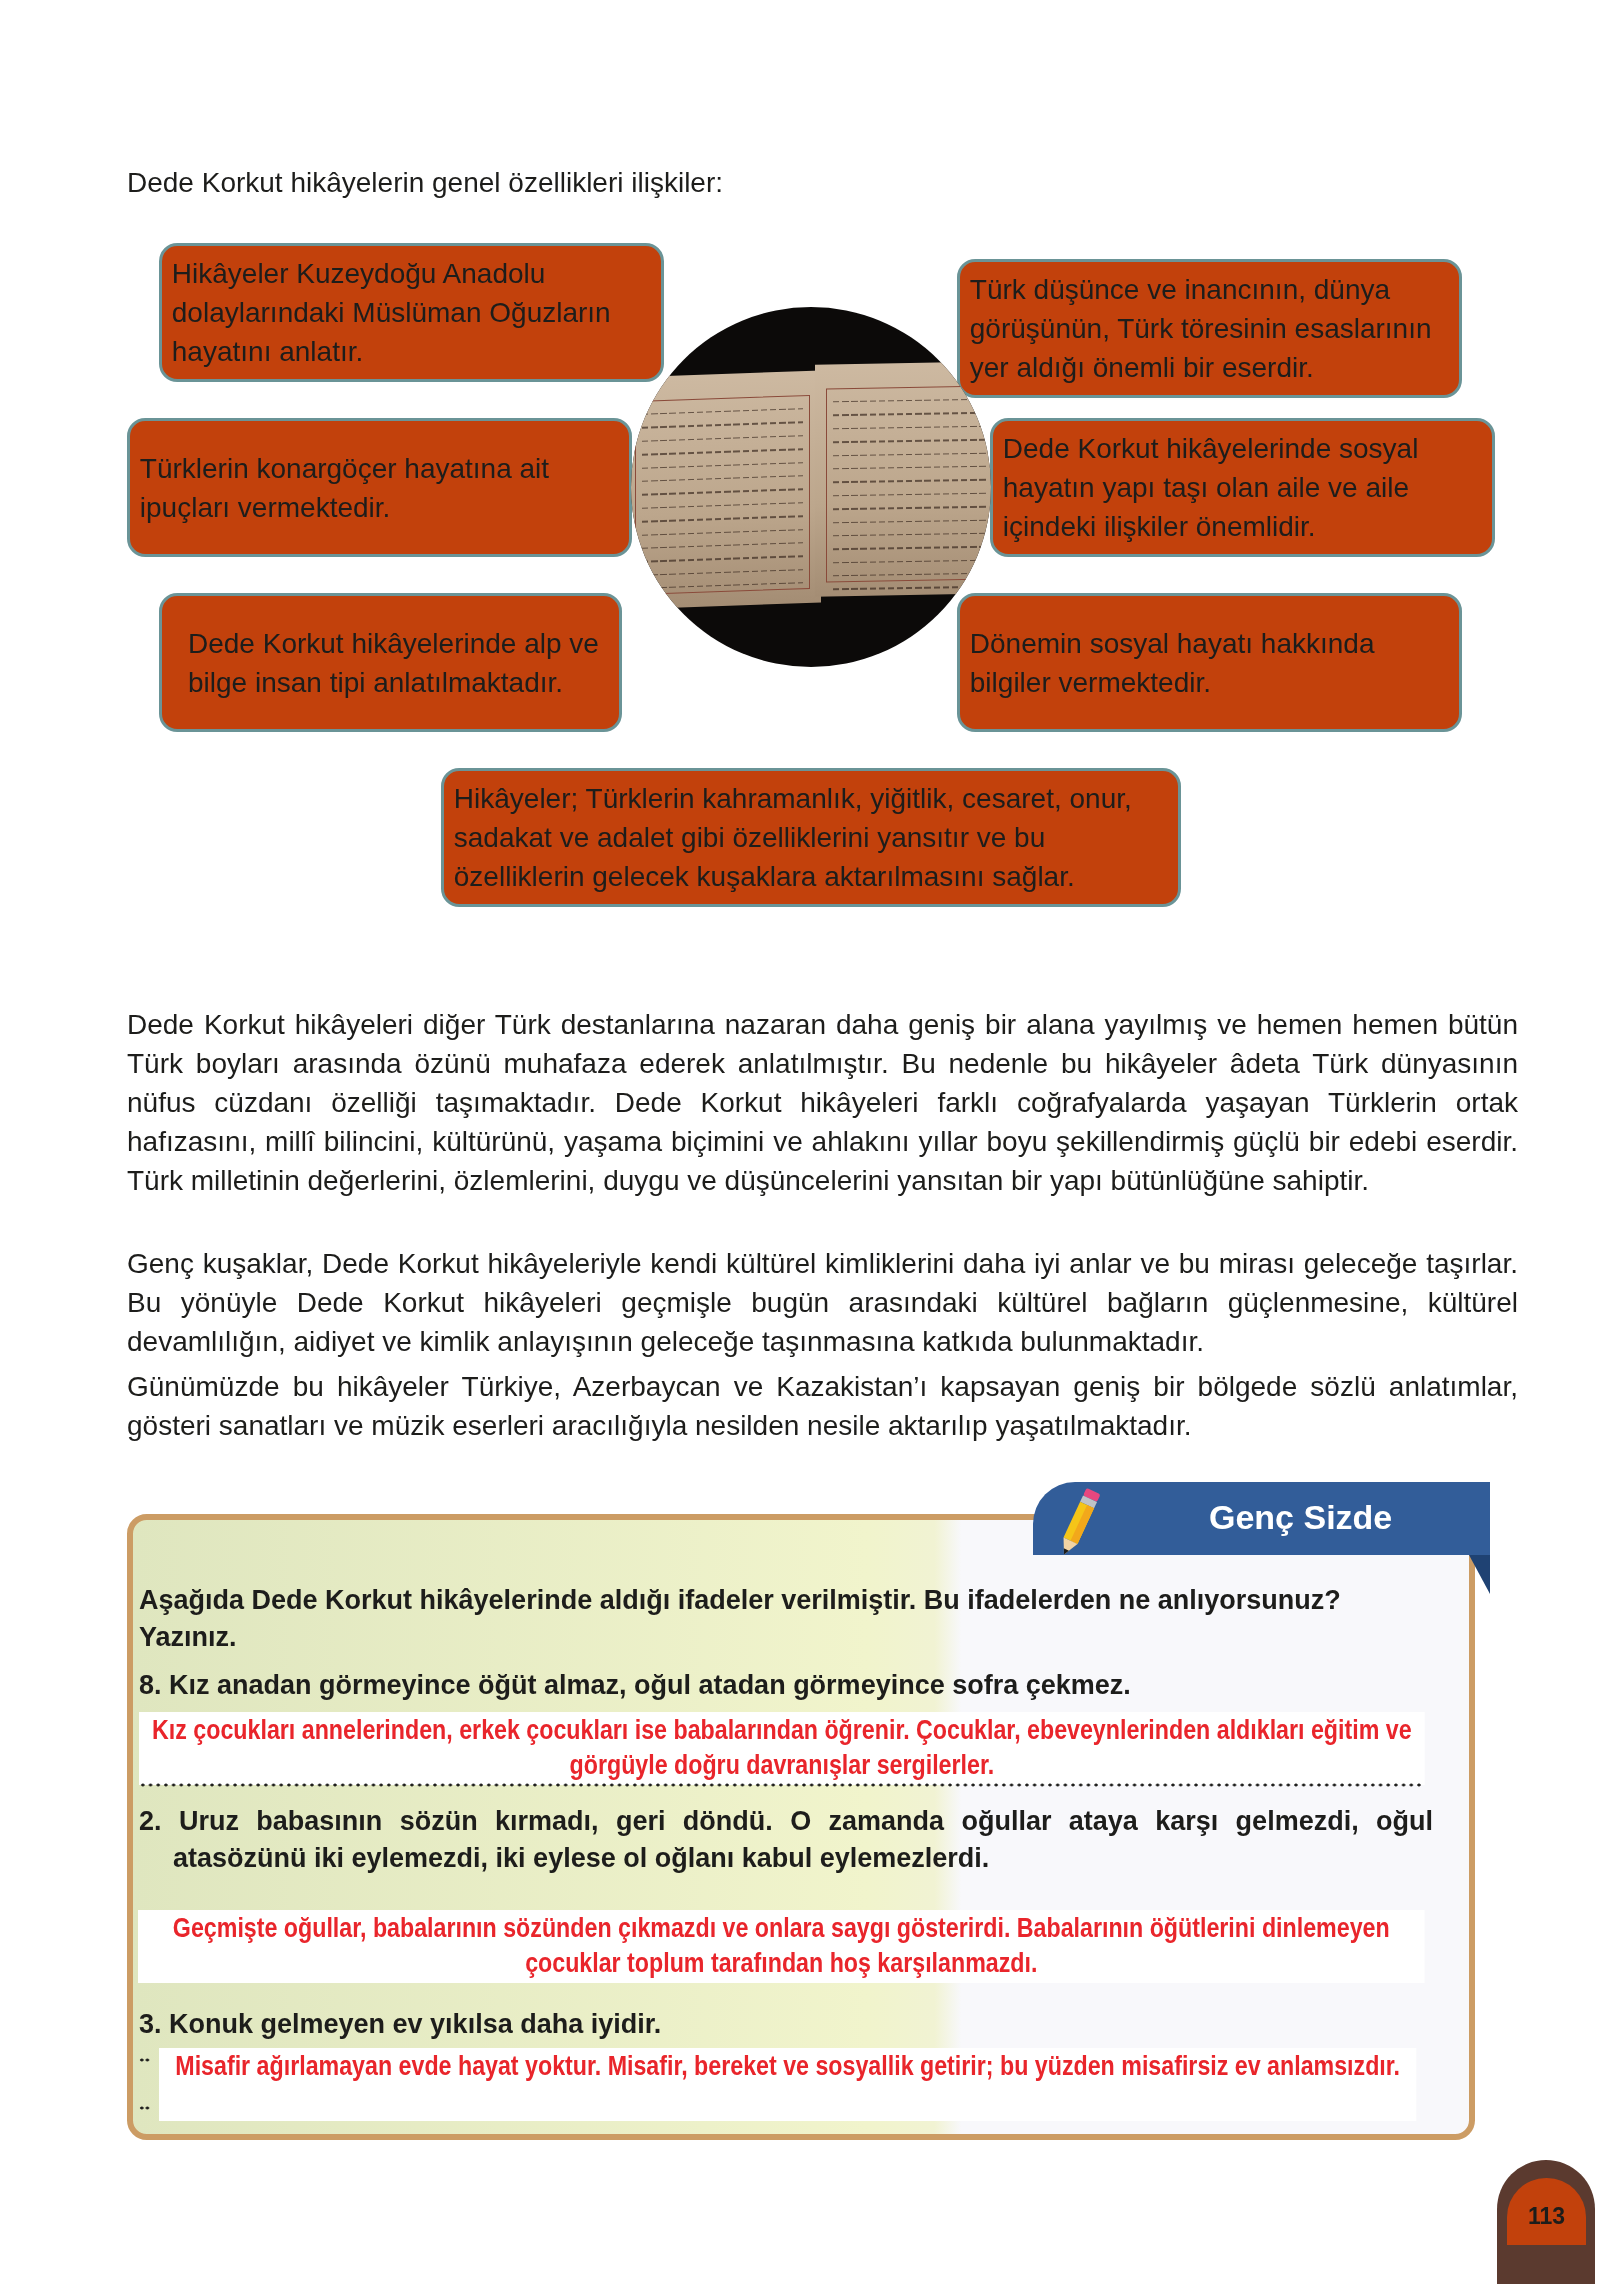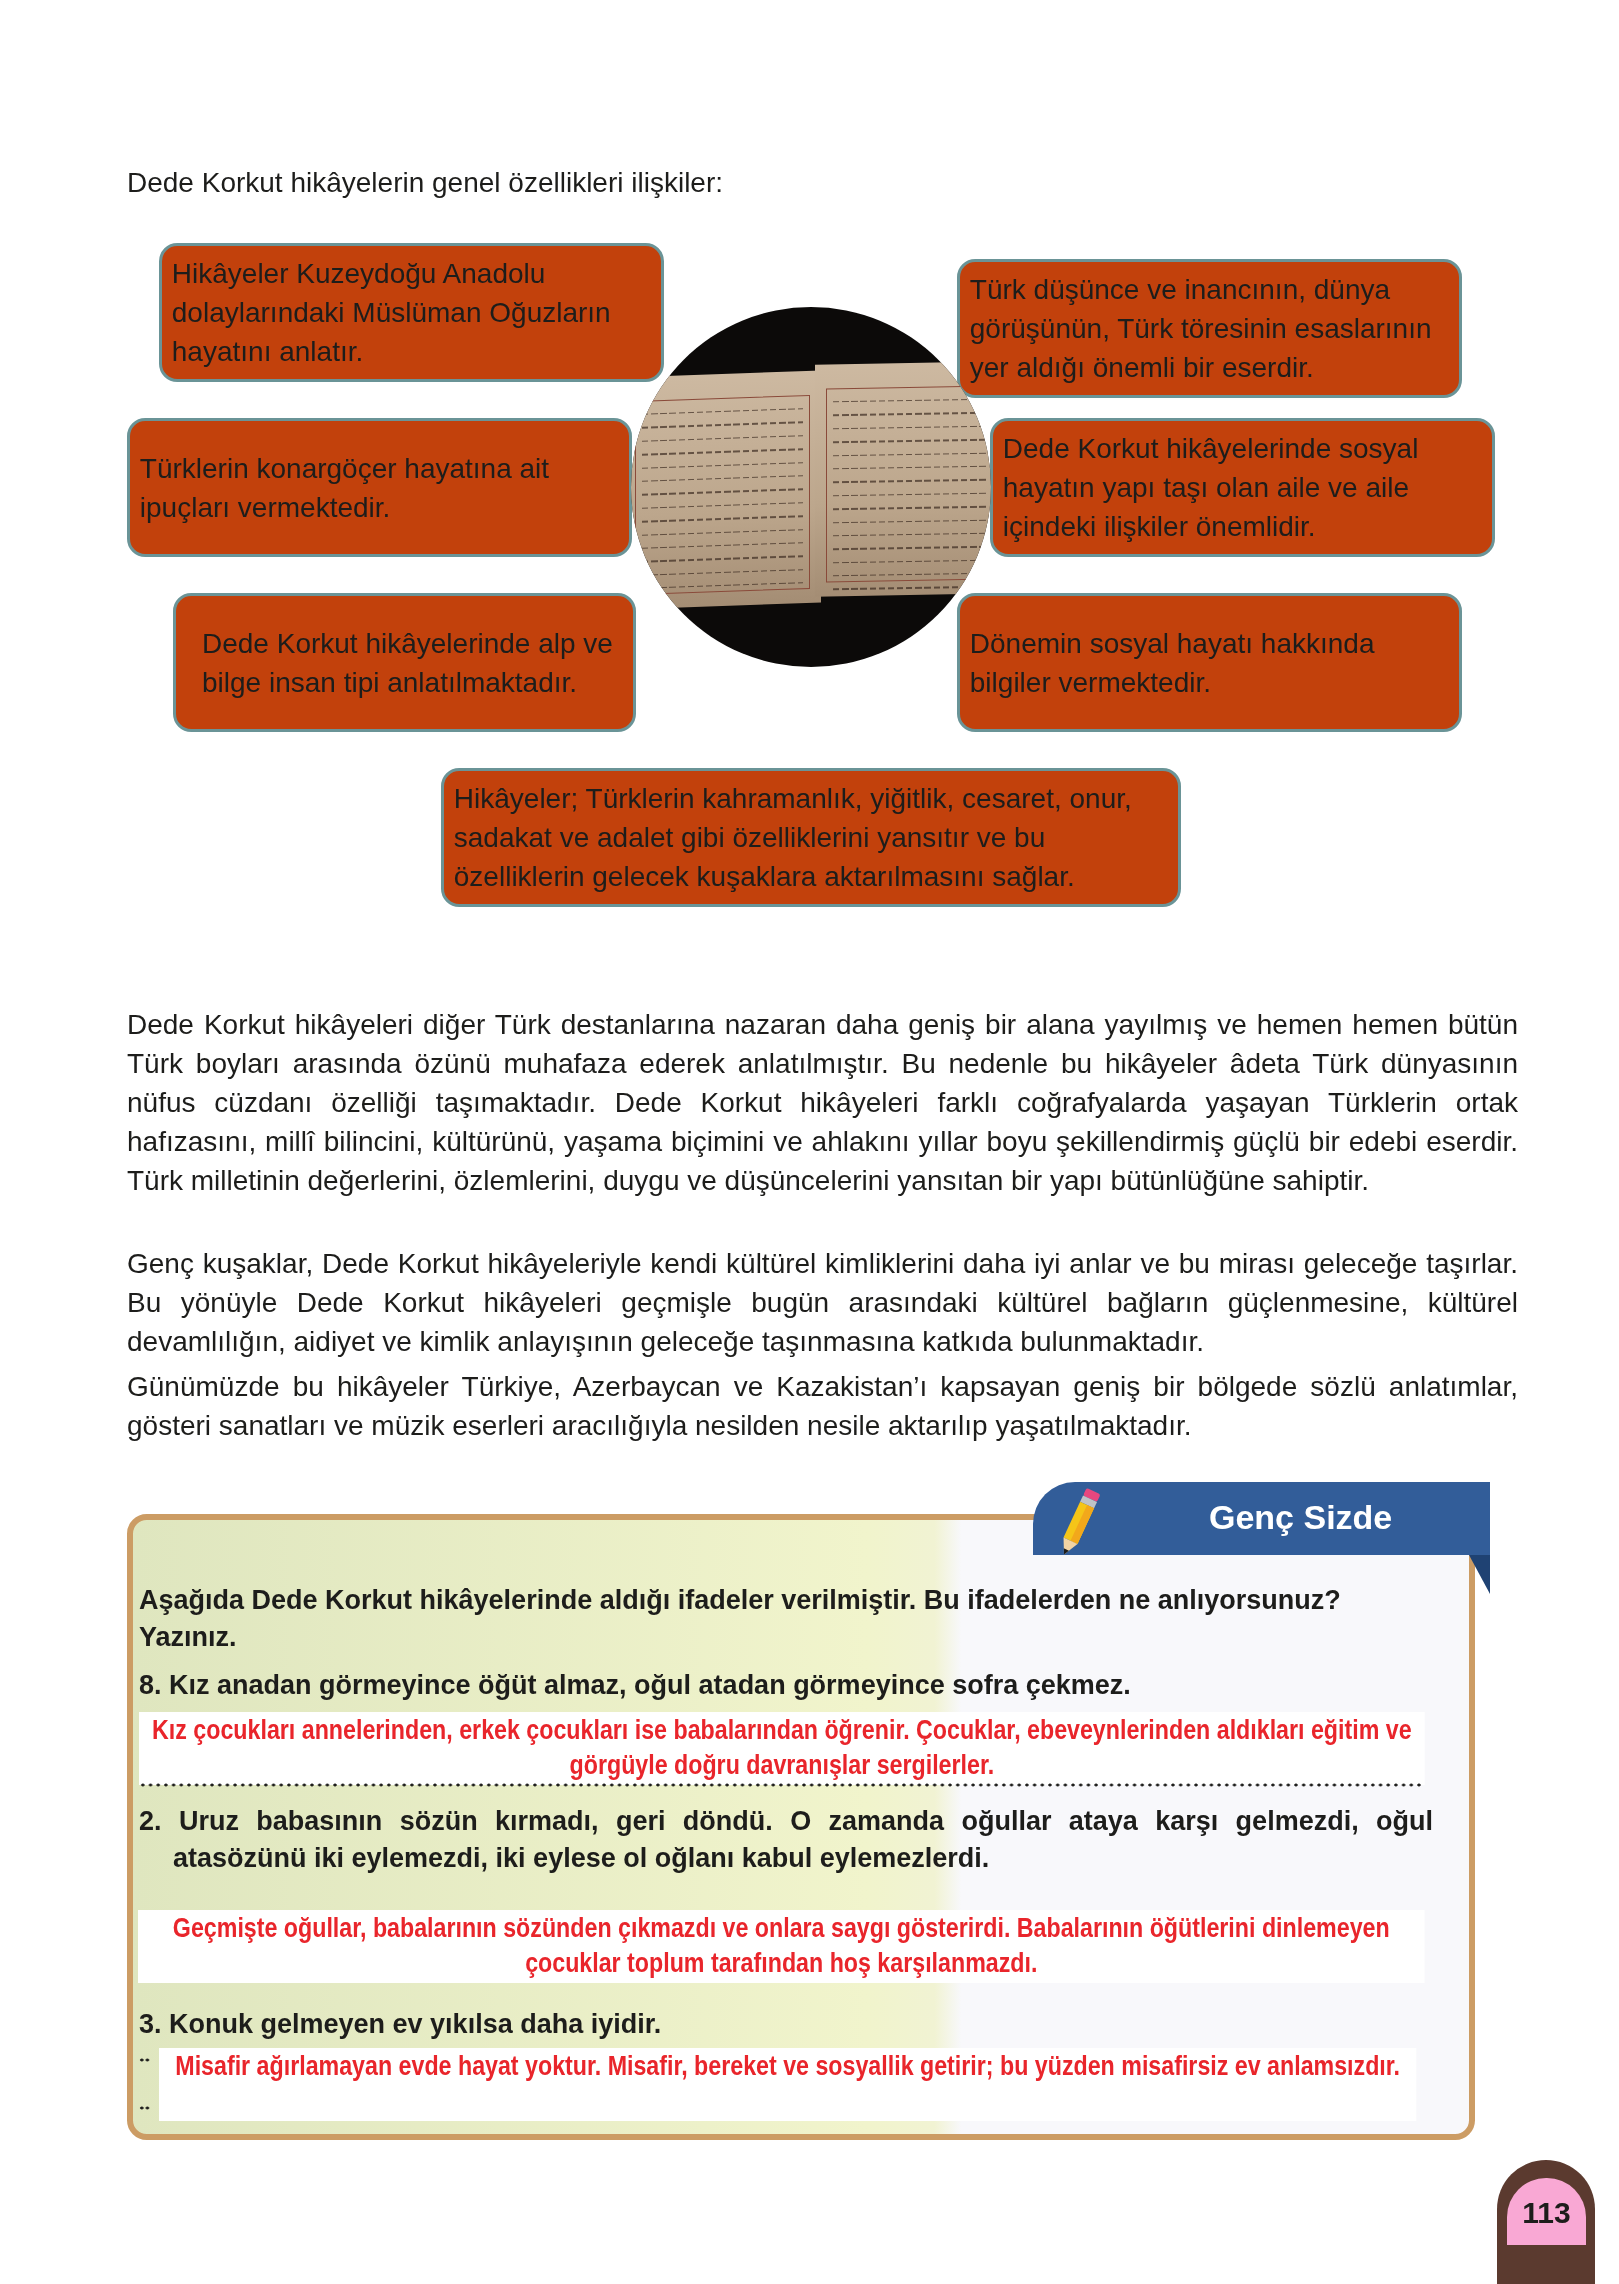--- a/index.html
+++ b/index.html
@@ -19,21 +19,21 @@
     display: flex;
     align-items: center;
     padding: 0 9.8px;
   }
   .card span { display: block; }
 
   .c1 { left: 159px; top: 243px; width: 505px; height: 139px; }
   .c2 { left: 957px; top: 243px; width: 505px; height: 139px; margin-top: 16px; }
   .c3 { left: 127px; top: 418px; width: 505px; height: 139px; }
   .c4 { left: 990px; top: 418px; width: 505px; height: 139px; }
-  .c5 { left: 173px; top: 593px; width: 463px; height: 139px; padding-left: 26px; }
+  .c5 { left: 159px; top: 593px; width: 463px; height: 139px; padding-left: 26px; }
   .c6 { left: 957px; top: 593px; width: 505px; height: 139px; }
   .c7 { left: 441px; top: 768px; width: 740px; height: 139px; }
 
   .manuscript {
     position: absolute; left: 631px; top: 307px; width: 360px; height: 360px;
     border-radius: 50%; overflow: hidden; background: #0c0a09;
   }
   .page-l, .page-r {
     position: absolute; top: 67px; height: 232px;
     background: linear-gradient(180deg, #cdb9a1 0%, #bca68c 60%, #a48d74 100%);
@@ -87,22 +87,22 @@
   .dd1 { left: 1409px; top: 1741px; }
   .dd2 { left: 139px; top: 2058px; }
   .dd3 { left: 139px; top: 2106px; }
 
   .page-num {
     position: absolute; left: 1497px; top: 2160px; width: 98px; height: 124px;
     background: #5b3a2f; border-radius: 49px 49px 0 0;
   }
   .page-num-inner {
     position: absolute; left: 1507px; top: 2178px; width: 79px; height: 67px;
-    background: #f9a8d4; border-radius: 39px 39px 0 0;
-    font-size: 30px; font-weight: bold; color: #1d1d1b;
+    background: #c2410c; border-radius: 39px 39px 0 0;
+    font-size: 23px; font-weight: bold; color: #1d1d1b;
     display: flex; align-items: flex-end; justify-content: center; padding-bottom: 15.5px;
   }
 </style>
 </head>
 <body>
 
 <div class="intro">Dede Korkut hikâyelerin genel özellikleri ilişkiler:</div>
 
 <div class="card c1">
     <span>Hikâyeler Kuzeydoğu Anadolu dolaylarındaki Müslüman Oğuzların hayatını anlatır.</span>

